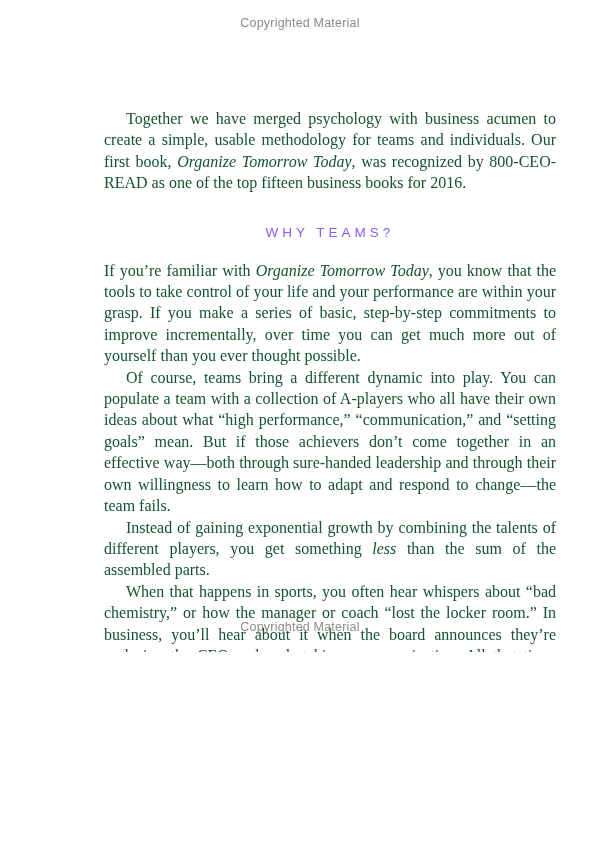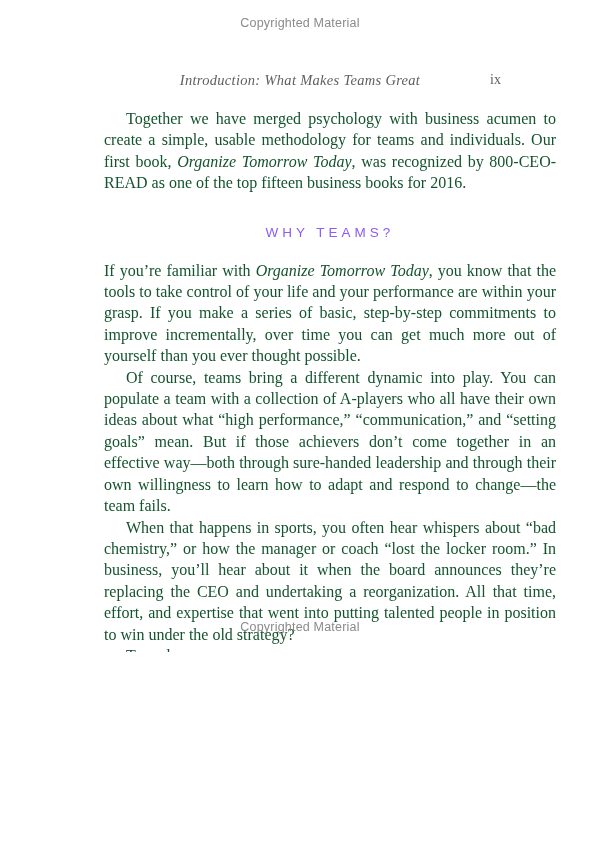--- a/index.html
+++ b/index.html
@@ -82,29 +82,26 @@
     color: #8b5cf6;
   }
 </style>
 </head>
 <body>
 
 <div class="page">
 
   <div class="copyright top">Copyrighted Material</div>
 
-  <div class="running-header">
-    <span class="header-title">Introduction: What Makes Teams Great</span>
-    <span class="page-number">ix</span>
-  </div>
 
   <div class="body-text">
       <p class="para indent"><span>Together we have merged psychology with business acumen to create a simple, usable methodology for teams and individuals. Our first book, </span><span class="it">Organize Tomorrow Today</span><span>, was recognized by 800-CEO-READ as one of the top fifteen business books for 2016.</span></p>
       <div class="section-heading">WHY TEAMS?</div>
       <p class="para"><span>If you’re familiar with </span><span class="it">Organize Tomorrow Today</span><span>, you know that the tools to take control of your life and your performance are within your grasp. If you make a series of basic, step-by-step commitments to improve incrementally, over time you can get much more out of yourself than you ever thought possible.</span></p>
       <p class="para indent"><span>Of course, teams bring a different dynamic into play. You can populate a team with a collection of A-players who all have their own ideas about what “high performance,” “communication,” and “setting goals” mean. But if those achievers don’t come together in an effective way—both through sure-handed leadership and through their own willingness to learn how to adapt and respond to change—the team fails.</span></p>
+      <p class="para indent"><span>Instead of gaining exponential growth by combining the talents of different players, you get something </span><span class="it">less</span><span> than the sum of the assembled parts.</span></p>
       <p class="para indent"><span>When that happens in sports, you often hear whispers about “bad chemistry,” or how the manager or coach “lost the locker room.” In business, you’ll hear about it when the board announces they’re replacing the CEO and undertaking a reorganization. All that time, effort, and expertise that went into putting talented people in position to win under the old strategy?</span></p>
       <p class="para indent"><span>Tossed.</span></p>
     </div>
 
   <div class="copyright bottom">Copyrighted Material</div>
 
 </div>
 
 </body></html>

